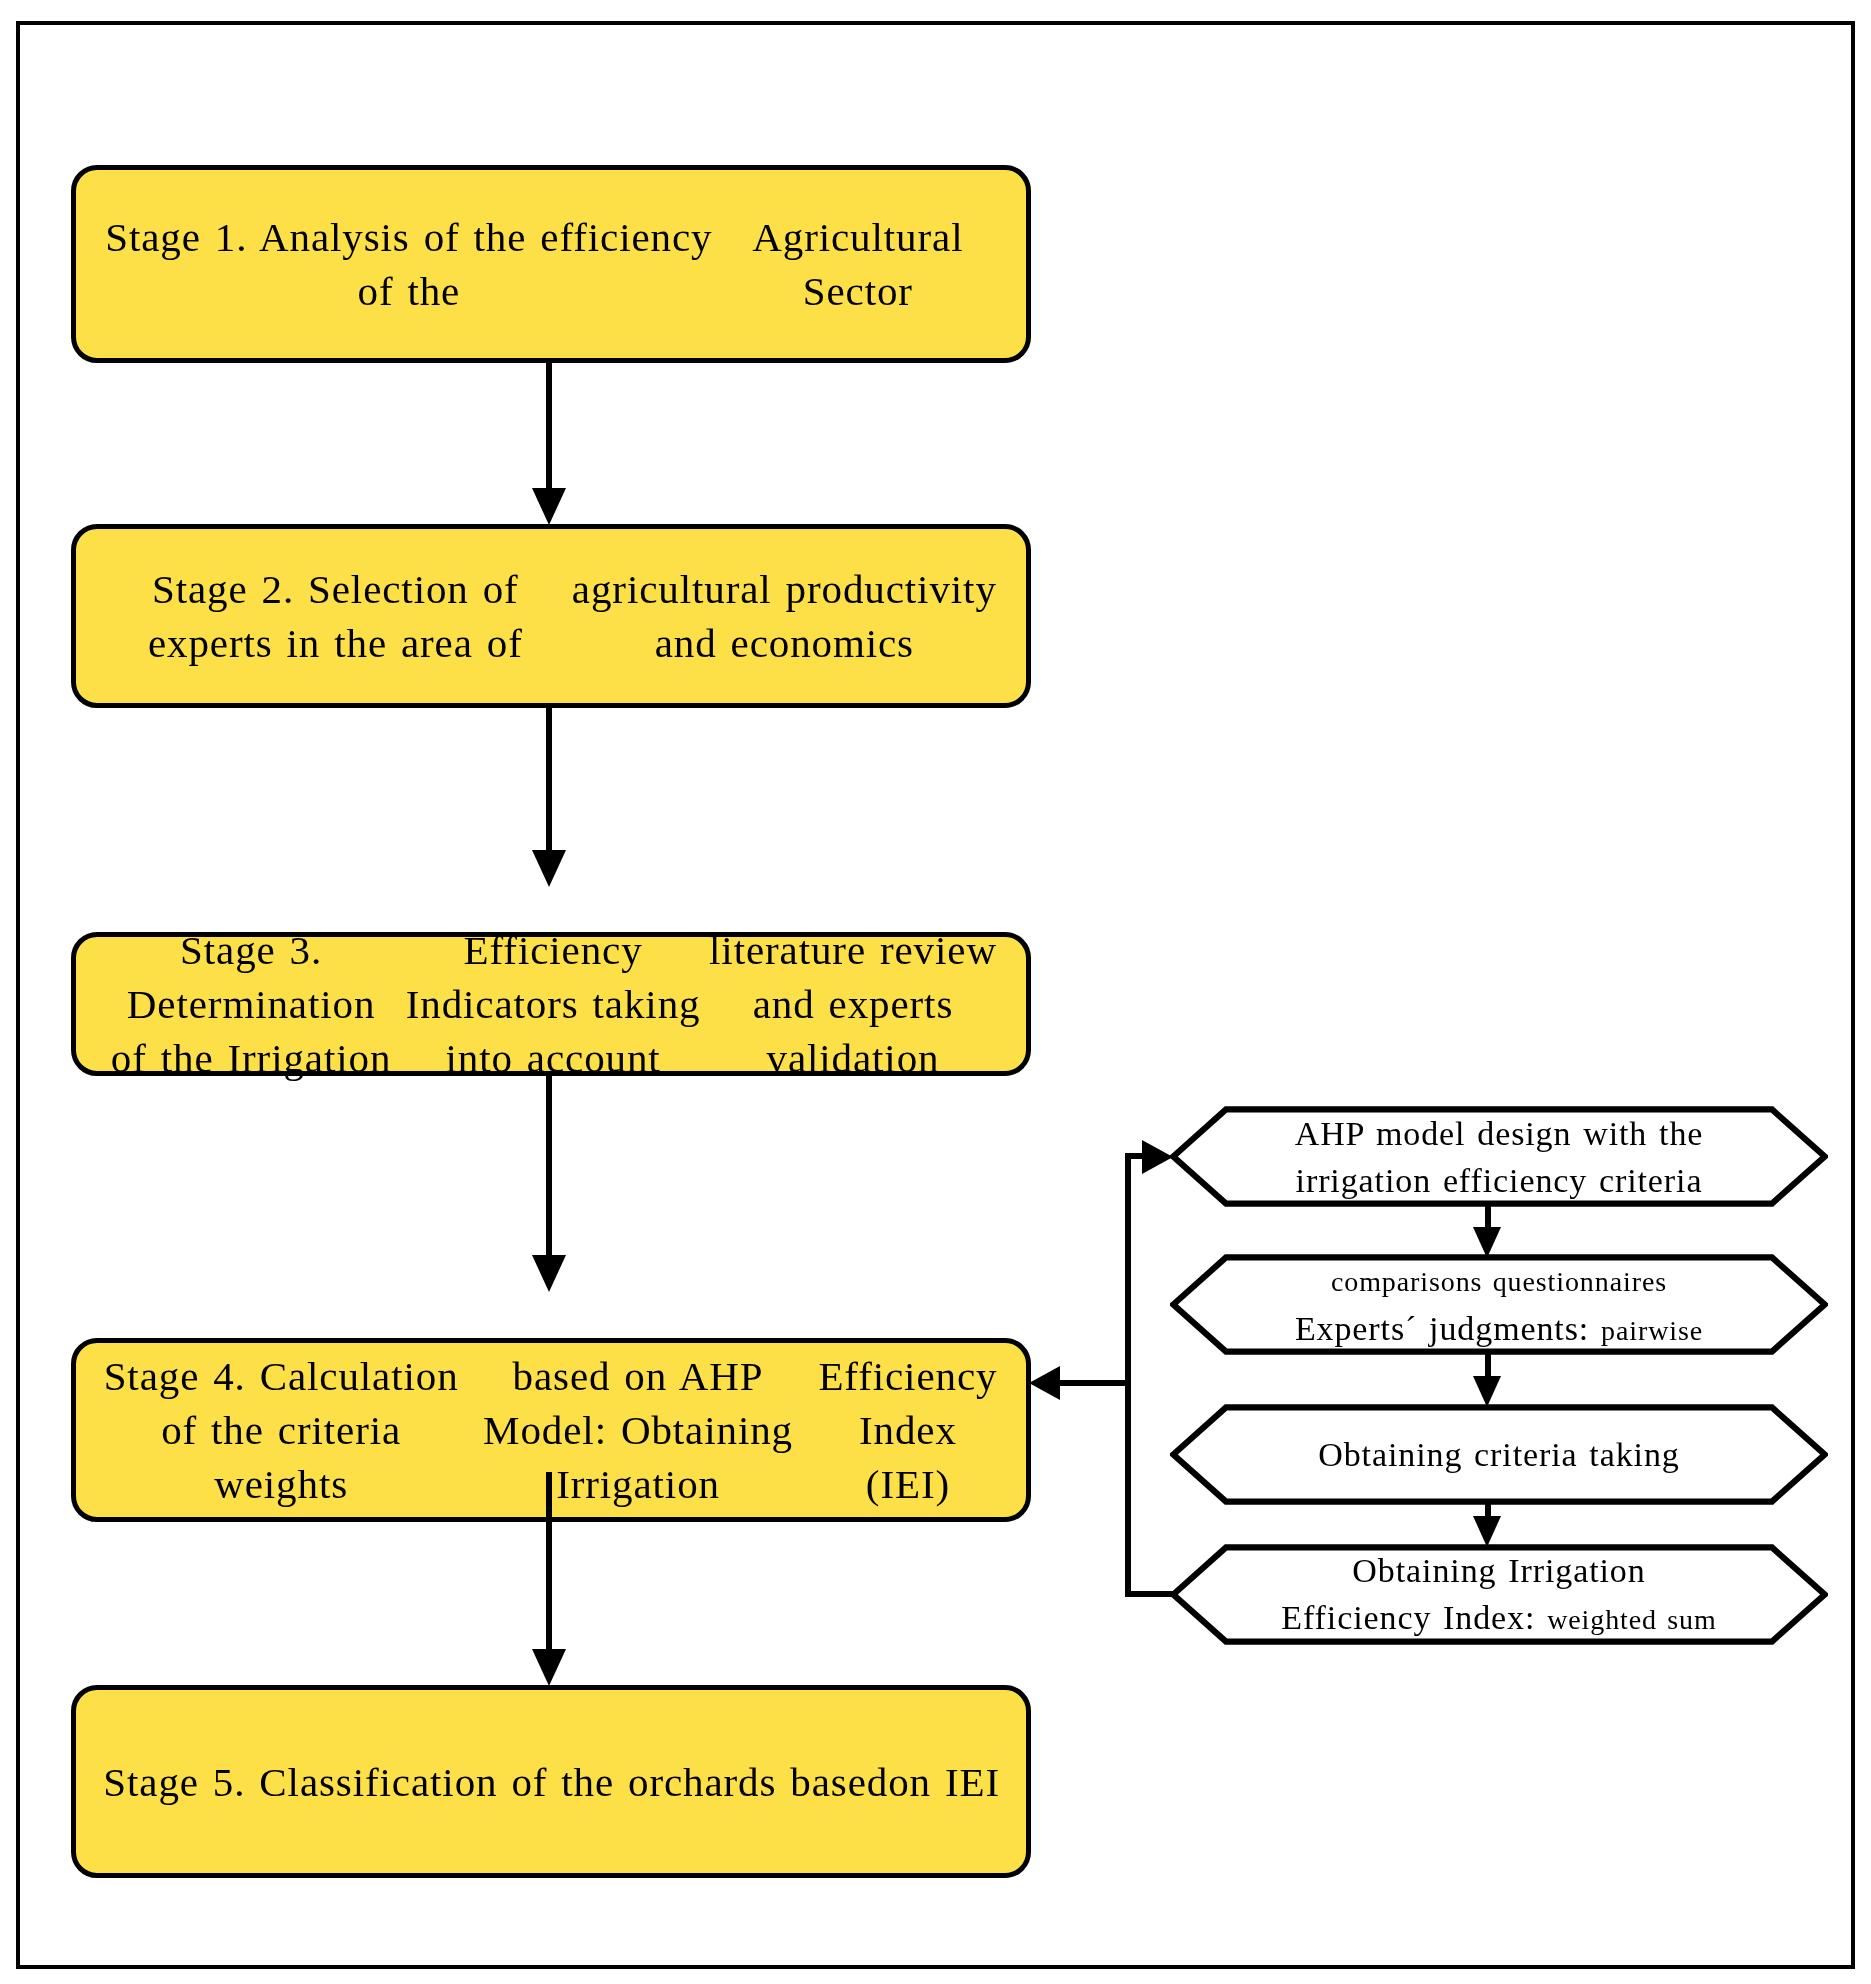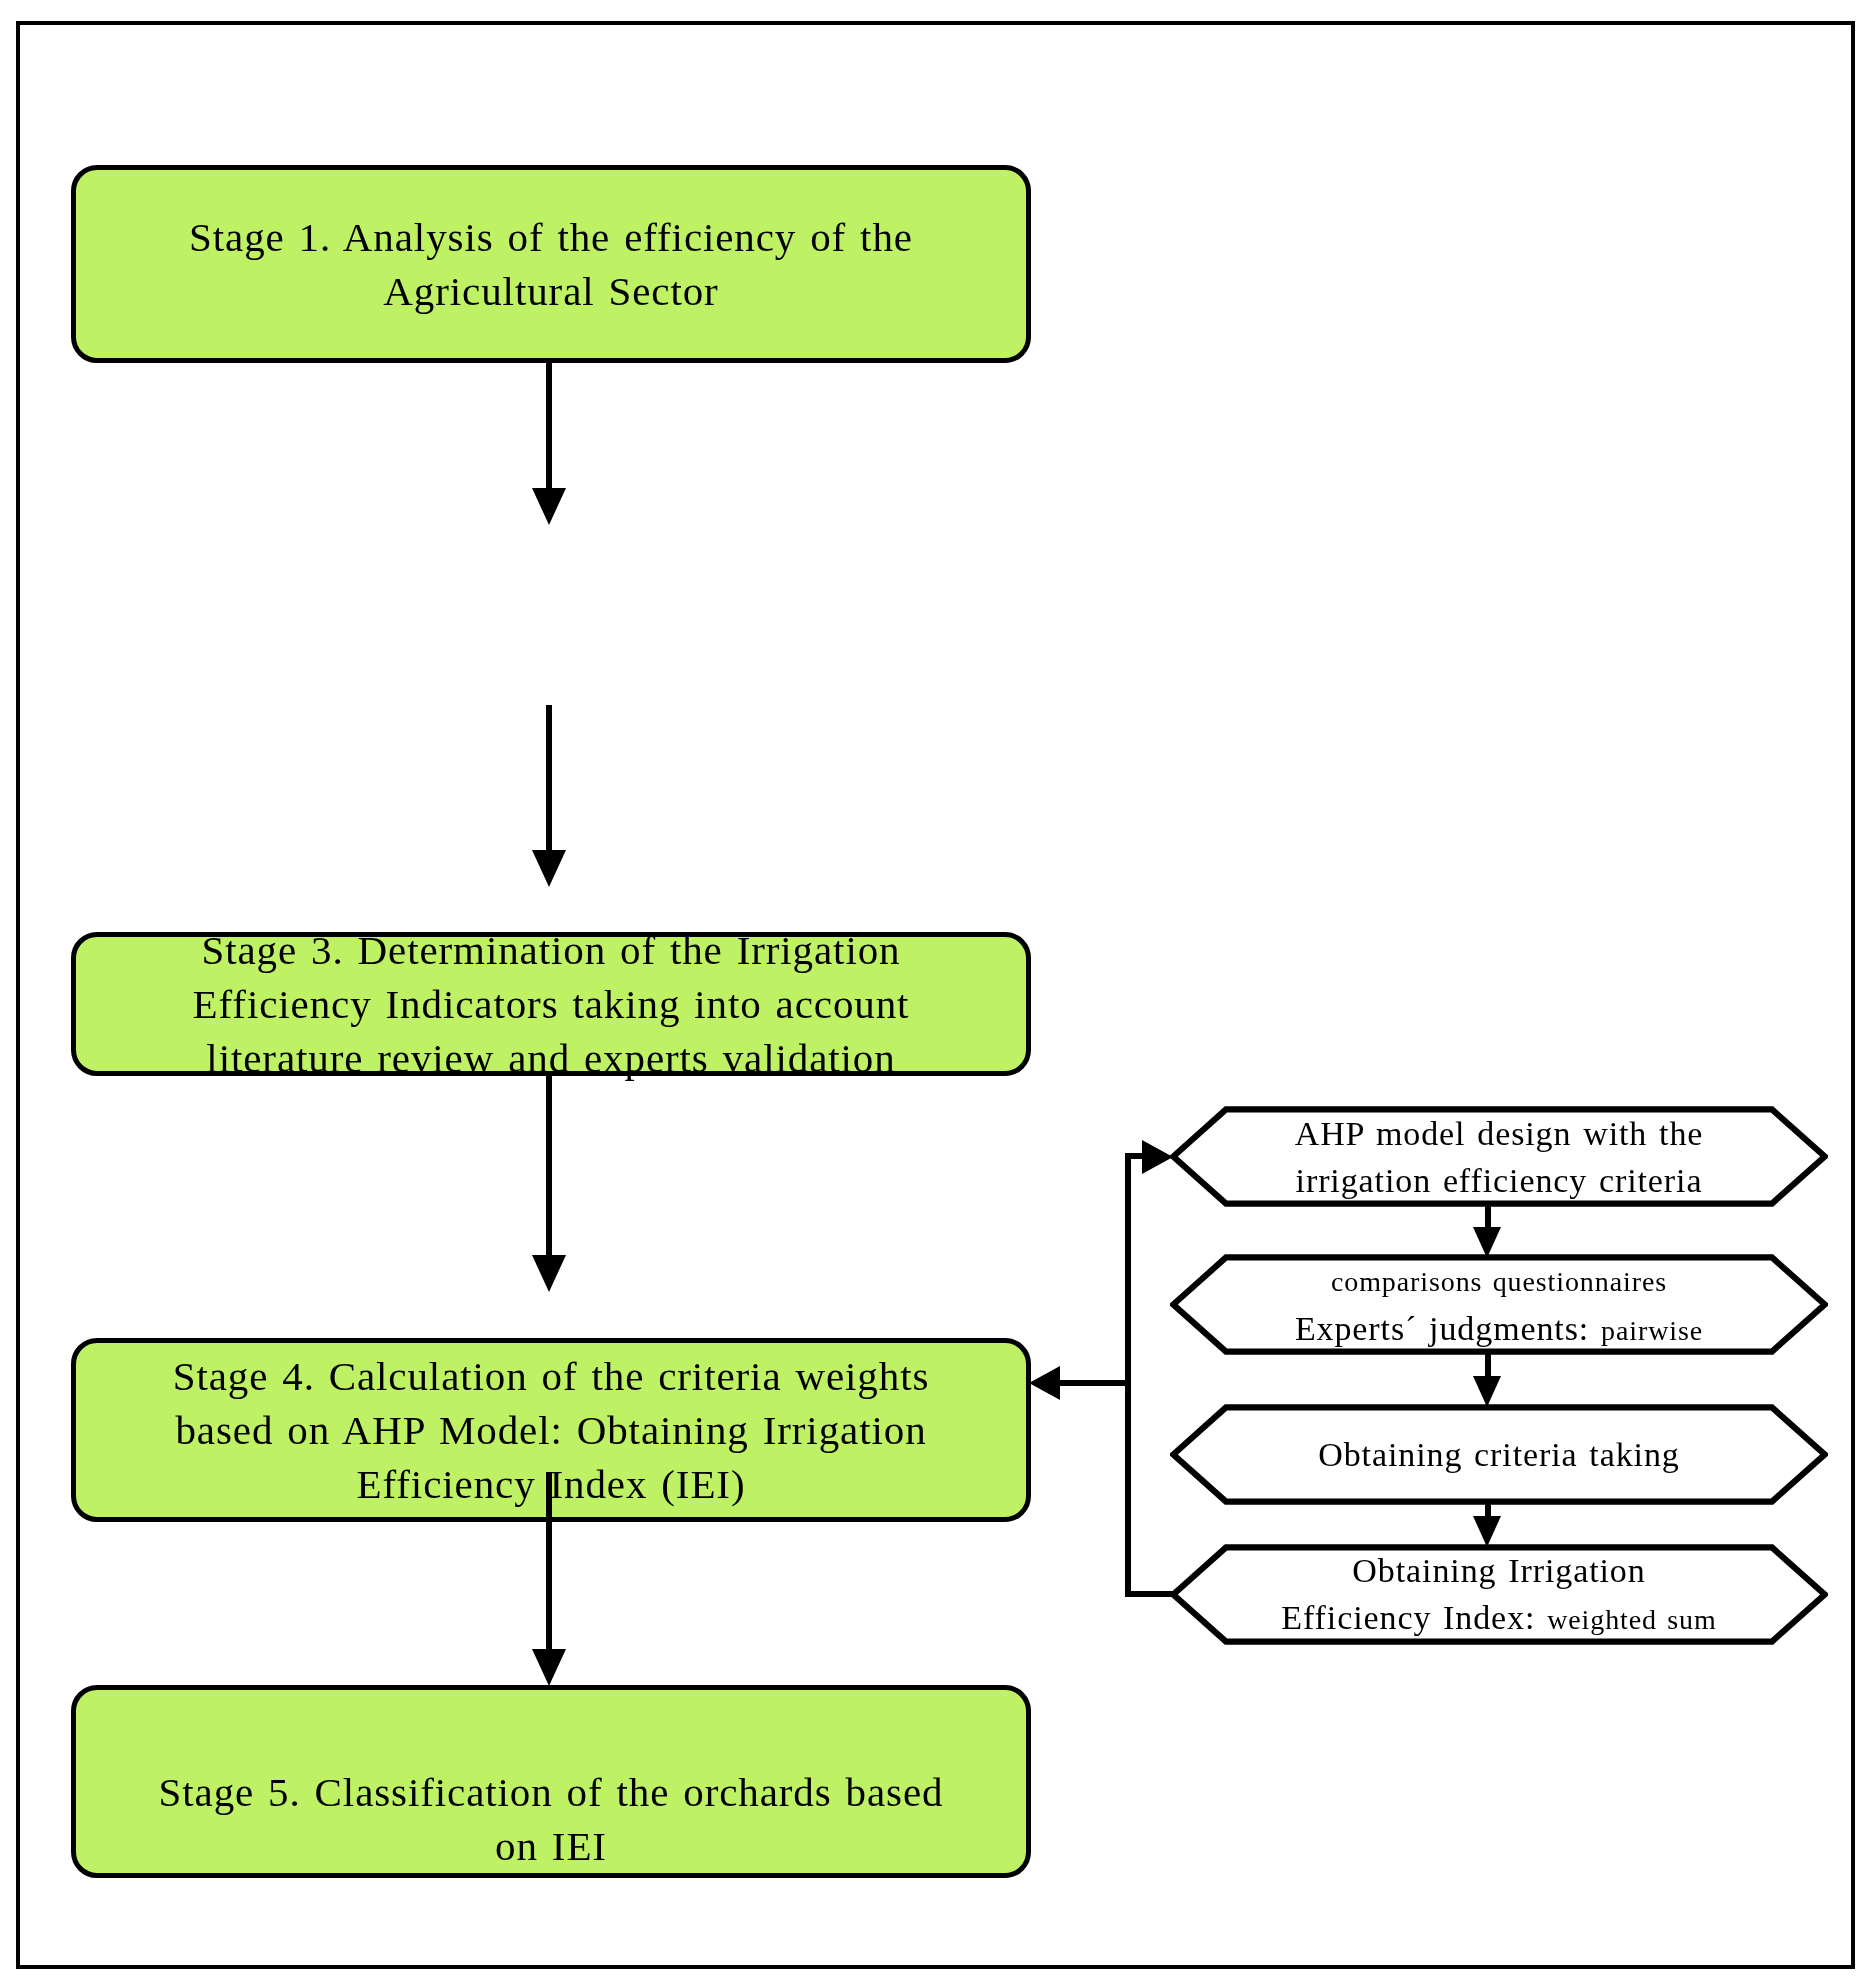--- a/index.html
+++ b/index.html
@@ -17,23 +17,22 @@
     width: 1831px; height: 1940px;
     border: 4.7px solid #000000;
   }
   .stage-box {
     position: absolute;
     left: 71px;
     width: 960px;
     box-sizing: border-box;
     border: 5.2px solid #000000;
     border-radius: 26px;
-    background: #bef264;
+    background: #fde047;
     display: flex;
-    flex-direction: column;
     align-items: center;
     justify-content: center;
     text-align: center;
     font-size: 41px;
     line-height: 54px;
     letter-spacing: 0.9px;
     word-spacing: 2.8px;
     padding: 0 26px;
   }
   .vline, .hline {
@@ -91,20 +90,24 @@
 
 <div id="canvas">
 
   <div class="frame"></div>
 
   <div class="stage-box" style="top:165px;height:198px;">
     <div>Stage 1. Analysis of the efficiency of the</div>
     <div>Agricultural Sector</div>
   </div>
 
+  <div class="stage-box" style="top:524px;height:184px;">
+    <div>Stage 2. Selection of experts in the area of</div>
+    <div>agricultural productivity and economics</div>
+  </div>
 
   <div class="stage-box" style="top:932px;height:144px;">
     <div>Stage 3. Determination of the Irrigation</div>
     <div>Efficiency Indicators taking into account</div>
     <div>literature review and experts validation</div>
   </div>
 
   <div class="stage-box" style="top:1338px;height:184px;">
     <div>Stage 4. Calculation of the criteria weights</div>
     <div>based on AHP Model: Obtaining Irrigation</div>

